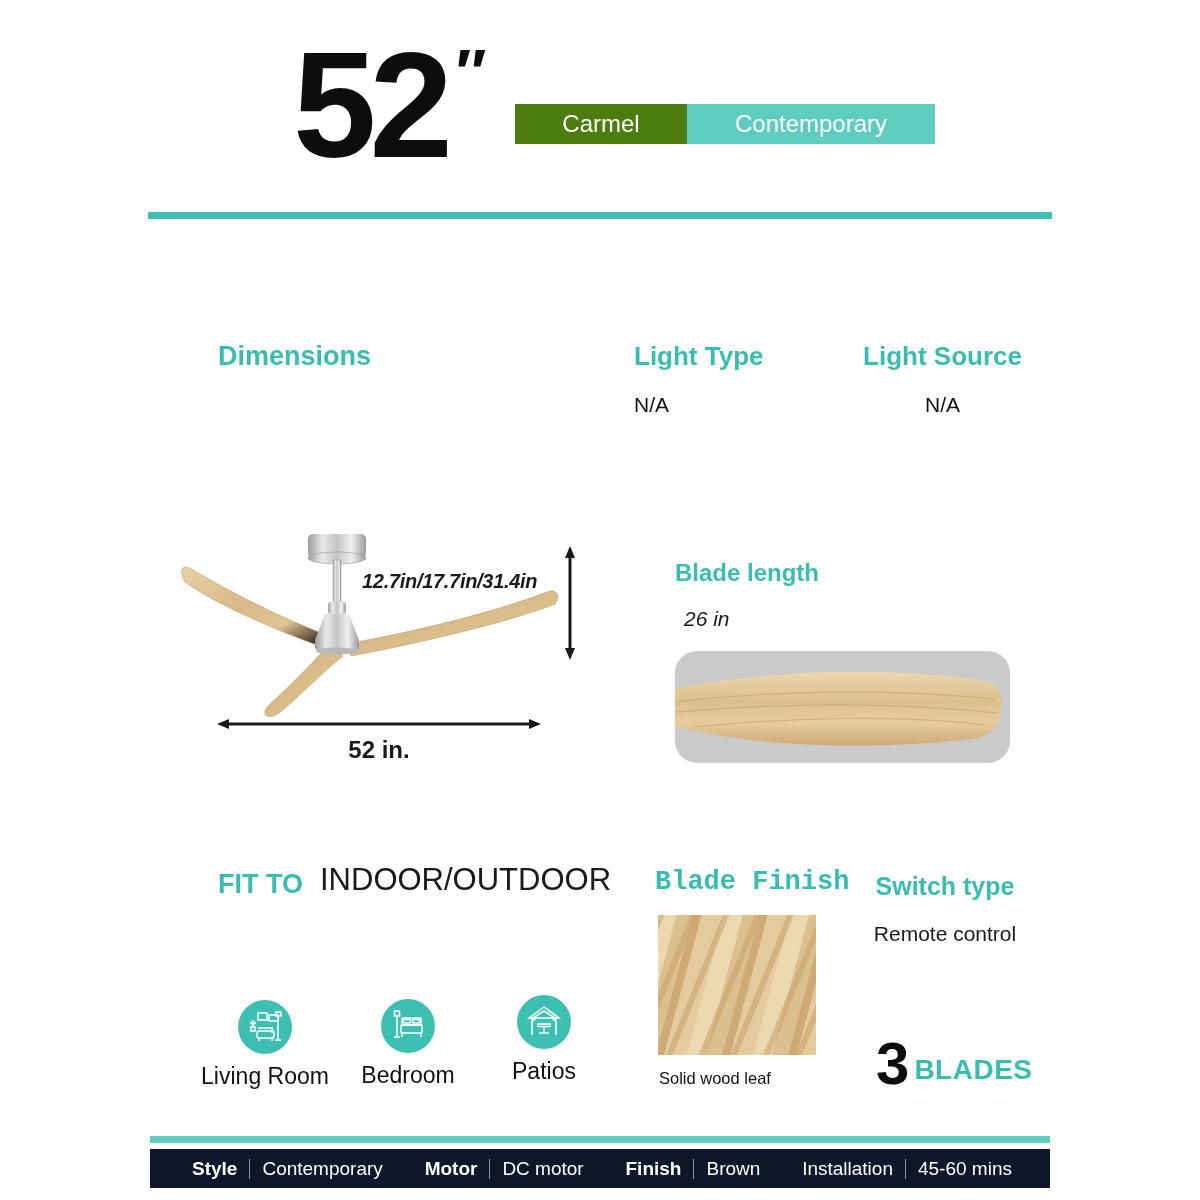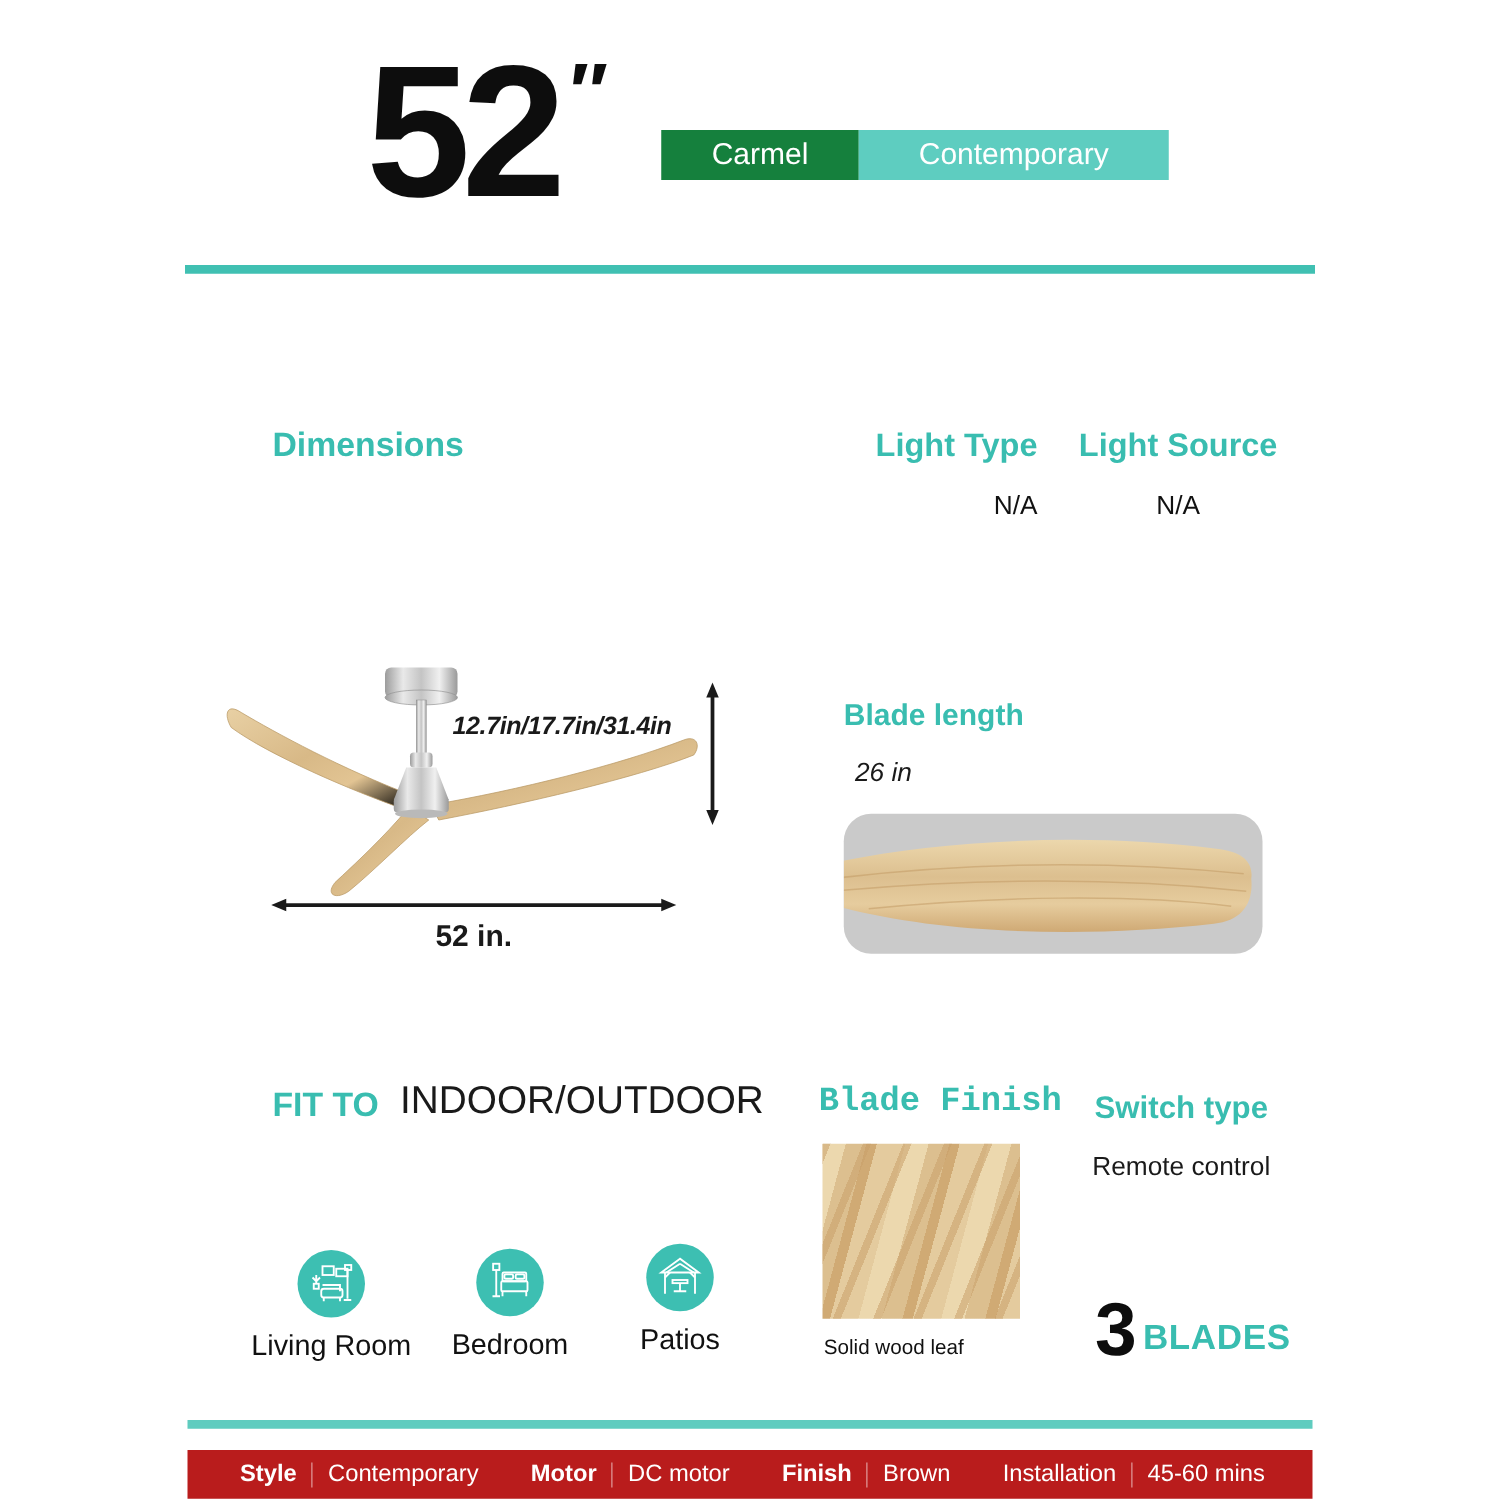--- a/index.html
+++ b/index.html
@@ -9,28 +9,28 @@
     overflow:hidden;
   }
   .abs{position:absolute;}
 
   
   .size-wrap{left:293px;top:30px;white-space:nowrap;}
   .size-num{font-size:150px;line-height:1;font-weight:700;letter-spacing:-7px;color:#0d0d0d;}
   .size-prime{font-size:64px;font-weight:800;color:#0d0d0d;vertical-align:62px;margin-left:10px;}
   .badge{left:515px;top:104px;height:40px;display:flex;}
   .badge-seg{display:flex;align-items:center;justify-content:center;color:#ffffff;font-size:24px;}
-  .badge-seg.dark{width:158px;background:#15803d;margin-left:14px;}
+  .badge-seg.dark{width:172px;background:#4d7c0f;}
   .badge-seg.light{width:248px;background:#5ecdc0;}
   .divider{left:148px;top:212px;width:904px;height:7px;background:#40c0b2;}
 
   
   .teal-h{color:#39bdb0;font-weight:bold;}
   .h-dimensions{left:218px;top:341px;font-size:27px;}
-  .col-lighttype{left:655px;top:341px;width:175px;text-align:right;}
+  .col-lighttype{left:634px;top:341px;width:175px;text-align:left;}
   .col-lightsource{left:850px;top:341px;width:185px;text-align:center;}
   .col-label{font-size:26px;}
   .col-value{font-size:21px;margin-top:21px;color:#111;}
 
   
   .fan-svg{left:165px;top:520px;}
   .dim-height{left:362px;top:570px;font-size:20px;font-weight:bold;letter-spacing:-0.3px;font-style:italic;}
   .dim-width{left:218px;top:736px;width:322px;text-align:center;font-size:24px;font-weight:bold;}
 
   
@@ -59,22 +59,22 @@
   }
   .wood-caption{left:659px;top:1069px;font-size:16.5px;color:#111;}
   .h-switch{left:855px;top:872px;width:180px;text-align:center;font-size:25px;}
   .switch-val{left:855px;top:922px;width:180px;text-align:center;font-size:21px;}
   .blades-wrap{left:876px;top:1035px;display:flex;align-items:flex-end;}
   .blades-num{font-size:60px;font-weight:800;line-height:0.95;color:#0d0d0d;}
   .blades-word{font-size:28px;font-weight:bold;color:#39bdb0;margin:0 0 6px 5px;letter-spacing:0.5px;}
 
   
   .footer-thin{left:150px;top:1136px;width:900px;height:7px;background:#5fccbf;}
-  .footer-bar{left:150px;top:1149px;width:900px;height:39px;background:#b91c1c;
-    display:flex;align-items:center;justify-content:space-between;padding:0 38px 0 42px;box-sizing:border-box;margin-top:11px;}
+  .footer-bar{left:150px;top:1149px;width:900px;height:39px;background:#0f172a;
+    display:flex;align-items:center;justify-content:space-between;padding:0 38px 0 42px;box-sizing:border-box;}
   .spec{display:flex;align-items:center;color:#ffffff;font-size:19px;white-space:nowrap;}
   .spec .lbl{font-weight:bold;}
   .spec .lbl.reg{font-weight:400;}
   .spec .sep{width:1px;height:20px;background:rgba(255,255,255,0.55);margin:0 12px;}
   .spec .val{font-weight:400;}
 </style>
 </head>
 <body>
 
 <div class="abs size-wrap">

